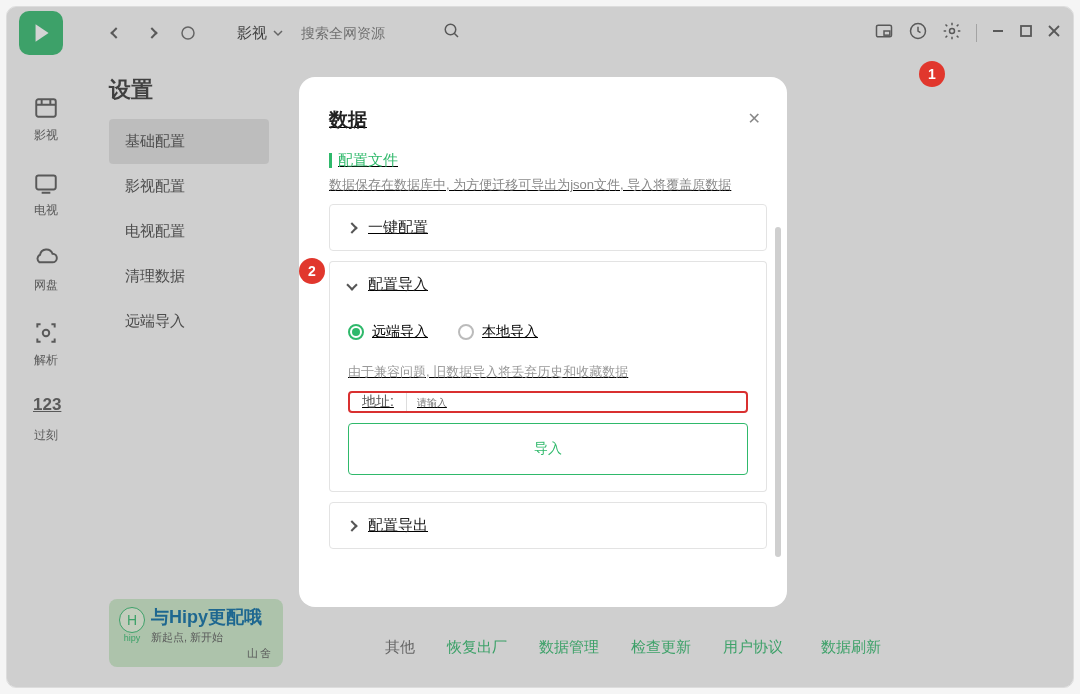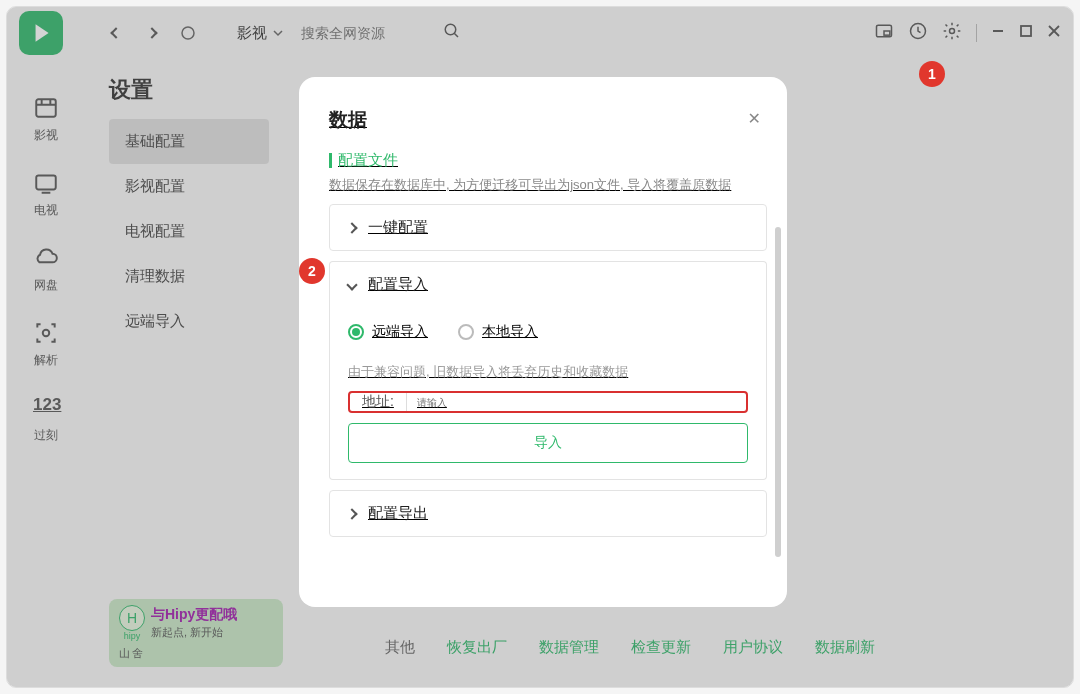--- a/index.html
+++ b/index.html
@@ -29,23 +29,23 @@
     
     .content { flex: 1; padding: 16px 20px 0 24px; position: relative; }
     .page-title { font-size: 22px; font-weight: 600; color: #333; margin-bottom: 14px; }
     .settings-nav { display: flex; flex-direction: column; width: 160px; }
     .setnav-item { padding: 13px 16px; font-size: 15px; color: #444; cursor: pointer; border-radius: 4px; }
     .setnav-item.active { background: #e0e0e0; }
     
     .hipy-card { position: absolute; bottom: 20px; left: 24px; width: 174px; height: 68px; background: #c9e8c7; border-radius: 8px; padding: 6px 10px; display: flex; flex-direction: column; }
     .hipy-top { display: flex; align-items: center; gap: 6px; }
     .hipy-badge { width: 26px; height: 26px; border-radius: 50%; background: #e8f5e0; border: 1.5px solid #2fb96b; display: flex; align-items: center; justify-content: center; font-size: 14px; color: #2fb96b; }
-    .hipy-title { font-size: 14px; font-weight: 600; color: #a21caf; }
+    .hipy-title { font-size: 18px; font-weight: 600; color: #0369a1; }
     .hipy-sub { font-size: 11px; color: #555; margin-top: 1px; }
-    .hipy-bot { text-align: left; font-size: 11px; color: #555; margin-top: auto; letter-spacing: 2px; }
+    .hipy-bot { text-align: right; font-size: 11px; color: #555; margin-top: auto; letter-spacing: 2px; }
     
     .bottom-links { position: absolute; bottom: 30px; left: 300px; display: flex; align-items: center; gap: 32px; font-size: 15px; }
     .bottom-links .sect { color: #666; }
     .bottom-links .link { color: #2fb96b; cursor: pointer; }
     
     .overlay { position: absolute; inset: 0; background: rgba(100,100,100,0.28); }
     
     .modal { position: absolute; top: 70px; left: 292px; width: 488px; height: 530px; background: #fff; border-radius: 16px; padding: 30px 20px 10px 30px; overflow: hidden; text-decoration: underline; }
     .modal-scroll { position: absolute; right: 6px; top: 150px; width: 6px; height: 360px; background: transparent; }
     .modal-scroll::after { content:""; position:absolute; right:0; top:0; width:6px; height:330px; background:#cfcfcf; border-radius:3px; }
@@ -59,21 +59,21 @@
     .acc-body { border: 1px solid #e3e3e3; border-top: none; margin-top: -10px; margin-bottom: 10px; border-radius: 0 0 4px 4px; padding: 16px 18px; }
     .radio-row { display: flex; gap: 30px; align-items: flex-end; margin-bottom: 22px; }
     .radio { display: flex; align-items: center; gap: 8px; font-size: 14px; cursor: pointer; }
     .radio-dot { width: 16px; height: 16px; border-radius: 50%; border: 2px solid #bbb; display: inline-flex; align-items: center; justify-content: center; }
     .radio-dot.on { border-color: #2fb96b; }
     .radio-dot.on::after { content:""; width:8px; height:8px; border-radius:50%; background:#2fb96b; }
     .warn-txt { font-size: 13px; color: #999; margin-bottom: 10px; }
     .addr-row { display: flex; align-items: center; border: 2px solid #d93030; border-radius: 4px; height: 22px; margin-bottom: 10px; }
     .addr-lbl { padding: 0 12px; font-size: 14px; color: #555; border-right: 1px solid #ddd; height: 100%; display: flex; align-items: center; }
     .addr-input { flex: 1; border: none; padding: 0 10px; font-size: 10px; outline: none; color: #999; }
-    .import-btn { width: 100%; height: 40px; border: 1px solid #2fb96b; color: #2fb96b; background: #fff; border-radius: 4px; font-size: 14px; cursor: pointer; }
+    .import-btn { width: 100%; height: 52px; border: 1px solid #2fb96b; color: #2fb96b; background: #fff; border-radius: 4px; font-size: 14px; cursor: pointer; }
     
     .anno { position: absolute; width: 26px; height: 26px; border-radius: 50%; background: #e1372d; color: #fff; display: flex; align-items: center; justify-content: center; font-size: 14px; font-weight: 600; z-index: 100; }
     
     .chev { display: inline-block; width: 8px; height: 8px; border-right: 2px solid #555; border-bottom: 2px solid #555; }
     .chev.right { transform: rotate(-45deg); }
     .chev.down { transform: rotate(45deg); }
     .chev.left { transform: rotate(135deg); }
   </style>
 </head>
 <body>
@@ -198,21 +198,21 @@
         </div>
         <div class="hipy-bot">山舍</div>
       </div>
 
       <div class="bottom-links">
         <span class="sect">其他</span>
         <span class="link">恢复出厂</span>
         <span class="link">数据管理</span>
         <span class="link">检查更新</span>
         <span class="link">用户协议</span>
-        <span class="link" style="margin-left:0">数据刷新</span>
+        <span class="link" style="margin-left:6px">数据刷新</span>
       </div>
     </div>
   </div>
 
   <div class="overlay"></div>
 
   <div class="modal">
     <div class="modal-title">数据</div>
     <span class="modal-close">✕</span>
 

